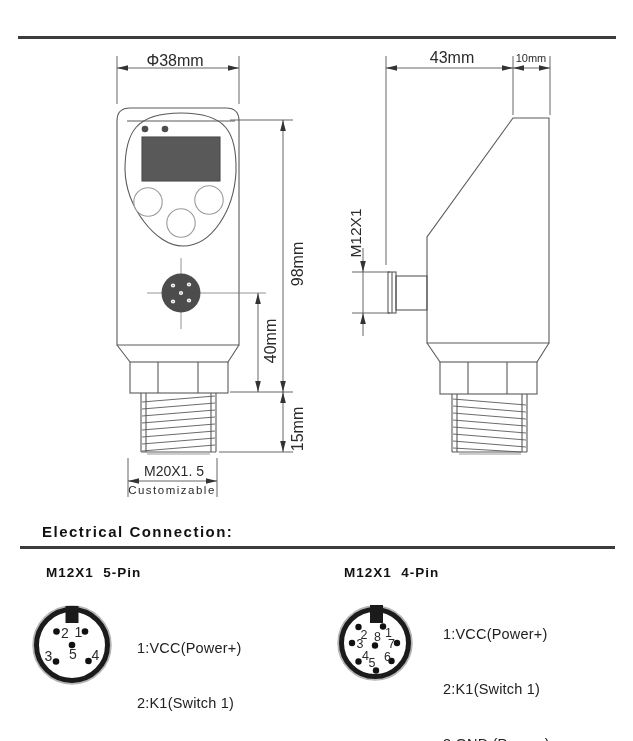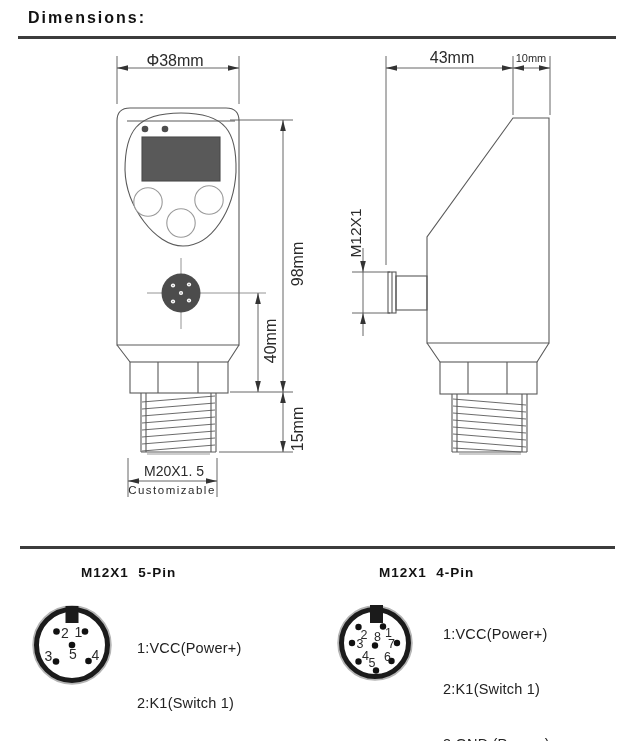--- a/index.html
+++ b/index.html
@@ -2,35 +2,35 @@
 <html><head>
 <meta charset="utf-8">
 <style>
   html,body{margin:0;padding:0;background:#ffffff;}
   .page{position:relative;width:633px;height:741px;background:#fff;
         font-family:"Liberation Sans",sans-serif;overflow:hidden;color:#1e1e1e;}
   .section-title{position:absolute;font-weight:bold;font-size:16px;letter-spacing:2px;
         color:#111;white-space:pre;}
   .section-title.small{font-size:15px;letter-spacing:1.5px;}
   .sub-heading{position:absolute;font-weight:bold;font-size:13.5px;letter-spacing:1px;
-        white-space:pre;color:#111;margin-left:35px;}
+        white-space:pre;color:#111;}
   .rule{position:absolute;height:2.6px;background:#3c3c3c;}
   .pin-list{position:absolute;font-size:14.5px;line-height:18.4px;letter-spacing:.2px;
         color:#222;white-space:pre;}
   svg.art{position:absolute;left:0;top:0;}
   svg text{fill:#2b2b2b;font-family:"Liberation Sans",sans-serif;}
 </style>
 </head>
 <body>
 
 <div class="page">
 
-  <div class="section-title" style="left:28px;top:9px">Dimensions:</div>
   <div class="rule" style="left:18px;top:36px;width:598px"></div>
 
+  <div class="section-title small" style="left:42px;top:523px">Electrical Connection:</div>
   <div class="rule" style="left:20px;top:546px;width:595px"></div>
 
   <div class="sub-heading" style="left:46px;top:565px">M12X1  5-Pin</div>
   <div class="sub-heading" style="left:344px;top:565px">M12X1  4-Pin</div>
 
   <div class="pin-list" style="left:137px;top:602px">
     <div>1:VCC(Power+)</div>
     <div>2:K1(Switch 1)</div>
     
     

